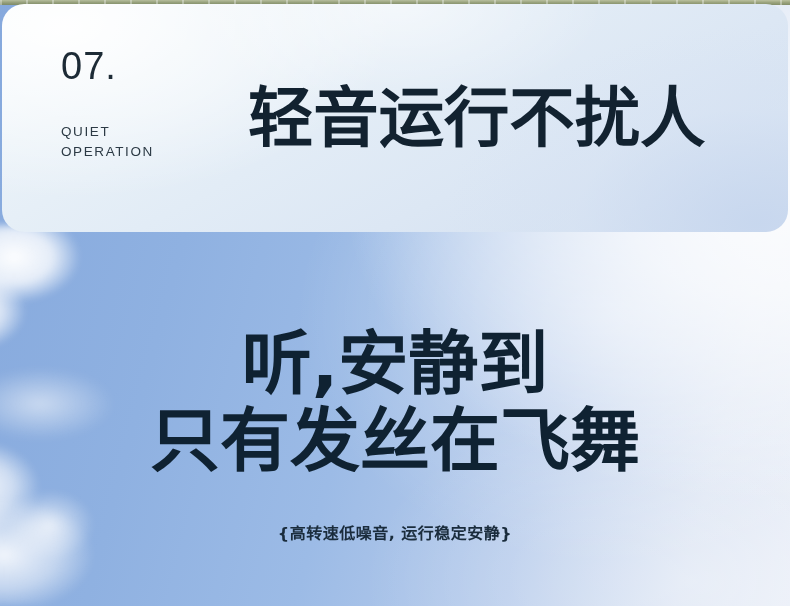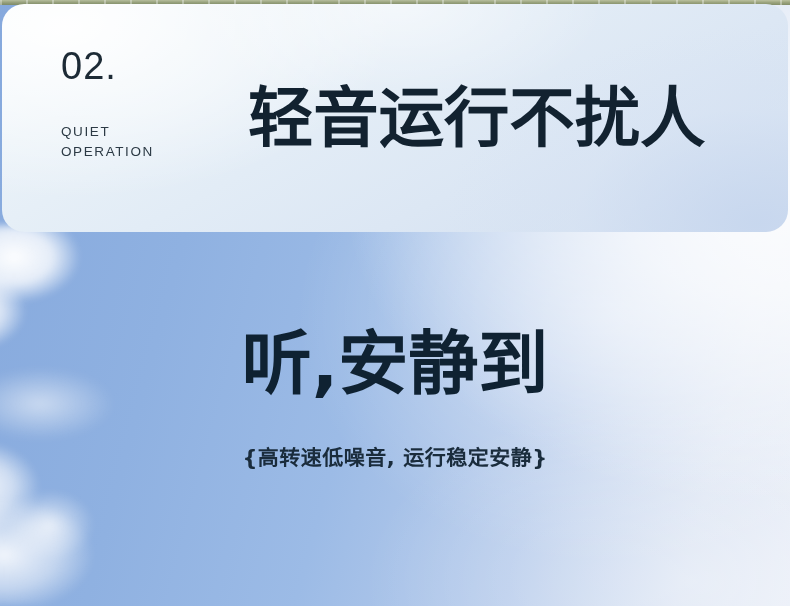--- a/index.html
+++ b/index.html
@@ -153,21 +153,21 @@
     color:#0f2232;
     white-space:nowrap;
     letter-spacing:0px;
   }
   .hero-line-1 { margin-top:93px; }
   .hero-line-2 { margin-top:6px; }
 
   .hero-sub {
     margin-top:48px;
     font-family:"DejaVu Sans","Liberation Sans",sans-serif;
-    font-size:21px;
+    font-size:16px;
     line-height:1;
     font-weight:600;
     color:#1a2c3c;
     letter-spacing:0.5px;
     white-space:nowrap;
   }
 </style>
 </head>
 <body>
 
@@ -176,28 +176,29 @@
   <div class="sky"></div>
   <div class="cloud-left"></div>
   <div class="cloud-wisp"></div>
 
   <div class="top-strip"></div>
 
   <div class="header-card">
     <div class="card-inner">
 
       <div class="index-block">
-        <div class="index-num">02.</div>
+        <div class="index-num">07.</div>
         <div class="index-label">QUIET
 OPERATION</div>
       </div>
 
       <div class="headline">轻音运行不扰人</div>
 
     </div>
   </div>
 
   <div class="hero">
     <div class="hero-line hero-line-1">听,安静到</div>
+    <div class="hero-line hero-line-2">只有发丝在飞舞</div>
     <div class="hero-sub">{高转速低噪音, 运行稳定安静}</div>
   </div>
 
 </div>
 
 </body></html>

